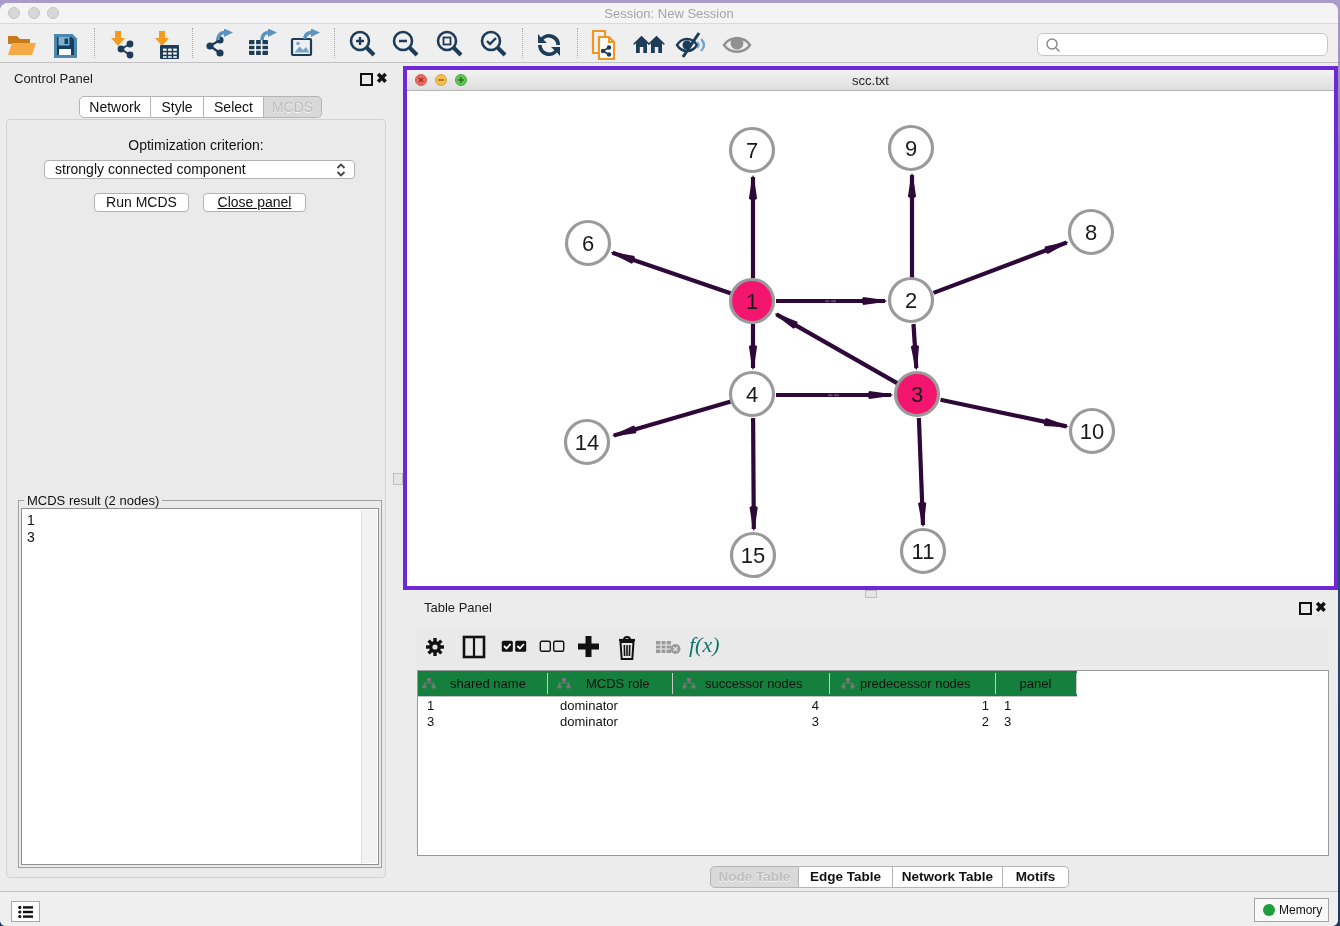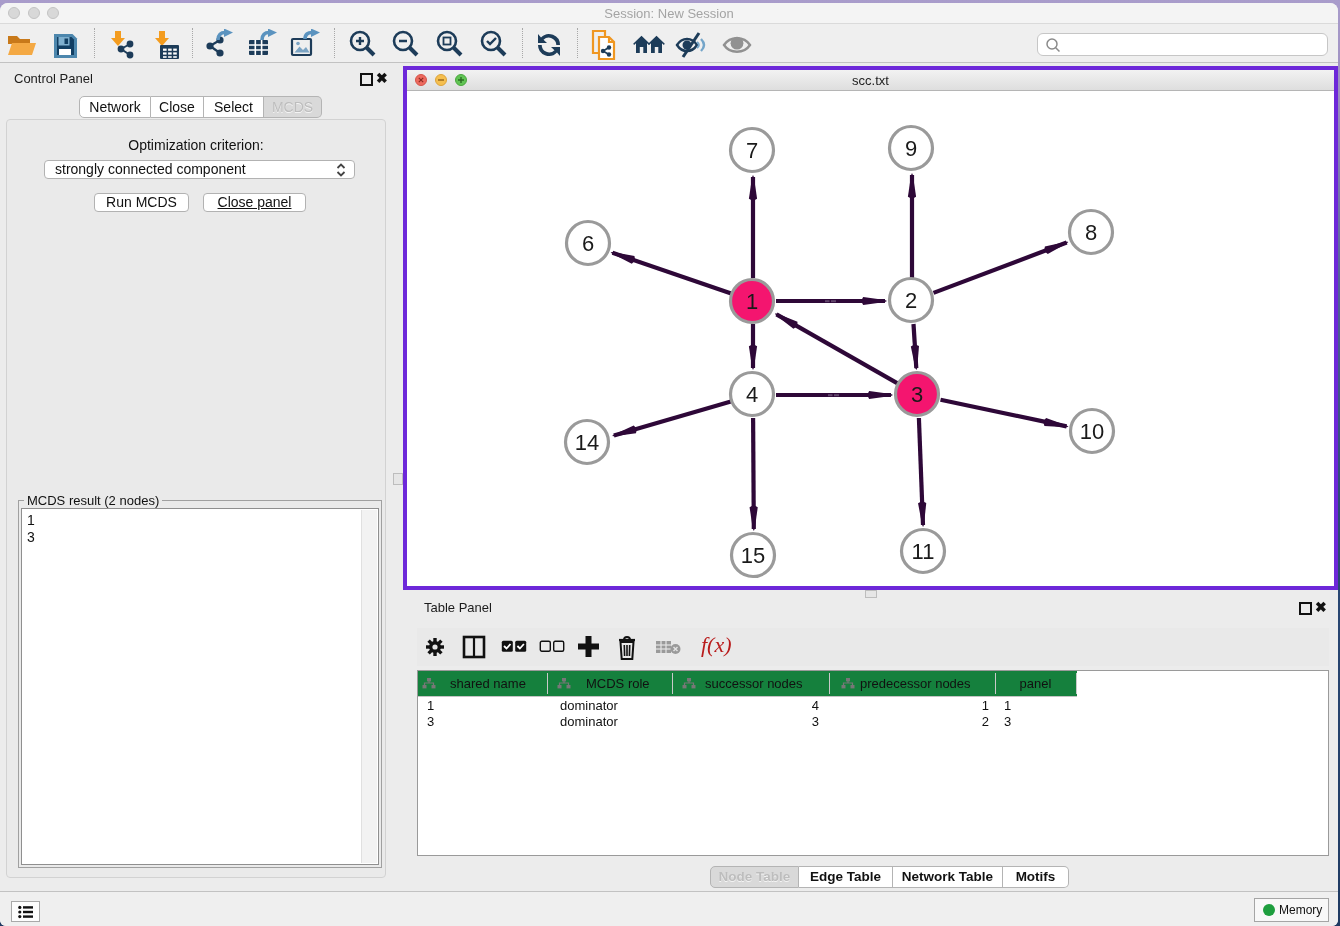--- a/index.html
+++ b/index.html
@@ -243,21 +243,21 @@
             <line x1="11.7" y1="11.7" x2="15.5" y2="15.5" stroke="#8b8b8b" stroke-width="1.5"></line>
           </svg>
         </div>
   </div>
 
   <div id="cp-title" class="abs">Control Panel</div>
   <div id="cp-float" class="abs"></div>
   <div id="cp-close" class="abs">✖</div>
   <div class="tabrow" style="left:79px;top:96px;border-radius:7px;">
     <div class="tab first" style="width:72px;">Network</div>
-        <div class="tab" style="width:53px;">Close</div>
+        <div class="tab" style="width:53px;">Style</div>
         <div class="tab" style="width:60px;">Select</div>
         <div class="tab dis last" style="width:58px;">MCDS</div>
   </div>
   <div id="cp-body" class="abs"></div>
   <div id="opt-label" class="abs">Optimization criterion:</div>
   <div id="combo" class="abs">strongly connected component
     <svg width="10" height="14" viewBox="0 0 10 14" style="position:absolute;right:8px;top:2px;">
       <path d="M1.5 5 L5 1.5 L8.5 5" fill="none" stroke="#444" stroke-width="1.8"></path>
           <path d="M1.5 9 L5 12.5 L8.5 9" fill="none" stroke="#444" stroke-width="1.8"></path>
     </svg>
@@ -406,21 +406,21 @@
       <g stroke="#e4e4e4" stroke-width="1.2">
             <line x1="1" y1="5" x2="16" y2="5"></line>
             <line x1="1" y1="9" x2="16" y2="9"></line>
             <line x1="6" y1="1" x2="6" y2="13"></line>
             <line x1="11" y1="1" x2="11" y2="13"></line>
           </g>
       <circle cx="20.5" cy="9" r="5" fill="#9a9a9a"></circle>
       <path d="M18.5 7 l4 4 M22.5 7 l-4 4" stroke="#e4e4e4" stroke-width="1.4"></path>
     </svg>
 
-    <div style="position:absolute;left:272px;top:4px;font-family:'Liberation Serif',serif;font-style:italic;font-size:22px;color:#b91c1c;margin-left:12px;">f(x)</div>
+    <div style="position:absolute;left:272px;top:4px;font-family:'Liberation Serif',serif;font-style:italic;font-size:22px;color:#0f766e;">f(x)</div>
   </div>
   <div id="tbl" class="abs">
     <div id="tbl-head">
       <div class="th-sep" style="left:129px"></div>
       <div class="th-sep" style="left:254px"></div>
       <div class="th-sep" style="left:411px"></div>
       <div class="th-sep" style="left:577px"></div>
       <div class="th-sep" style="left:658px"></div>
       <svg class="hicon" style="left:4px" width="14" height="13" viewBox="0 0 14 13">
             <g fill="#777">

